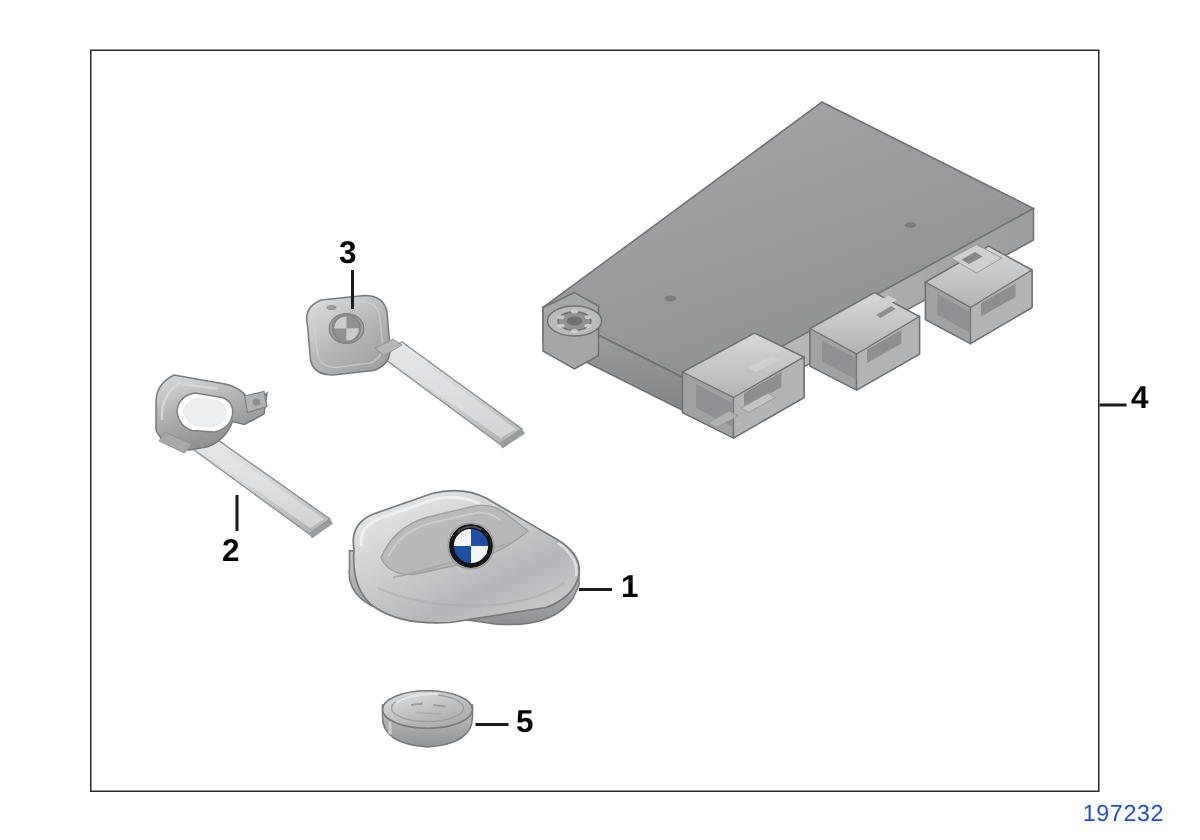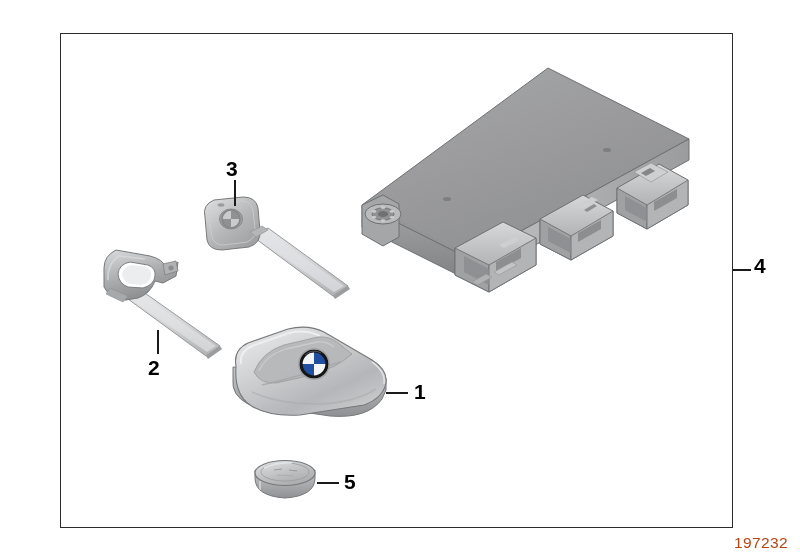--- a/index.html
+++ b/index.html
@@ -37,25 +37,25 @@
     font-size: 21px;
     color: #000000;
     line-height: 1;
   }
   .leader {
     position: absolute;
     background: #1a1a1a;
   }
   .partnum {
     position: absolute;
-    right: 12px;
+    right: 24px;
     bottom: 8px;
     font-family: "Liberation Sans", sans-serif;
     font-size: 15.5px;
-    color: #c2410c;
+    color: #1d4ed8;
     letter-spacing: 0.4px;
   }
   svg { display: block; }
   .art {
     position: absolute;
     left: 0;
     top: 0;
     width: 800px;
     height: 560px;
     pointer-events: none;

